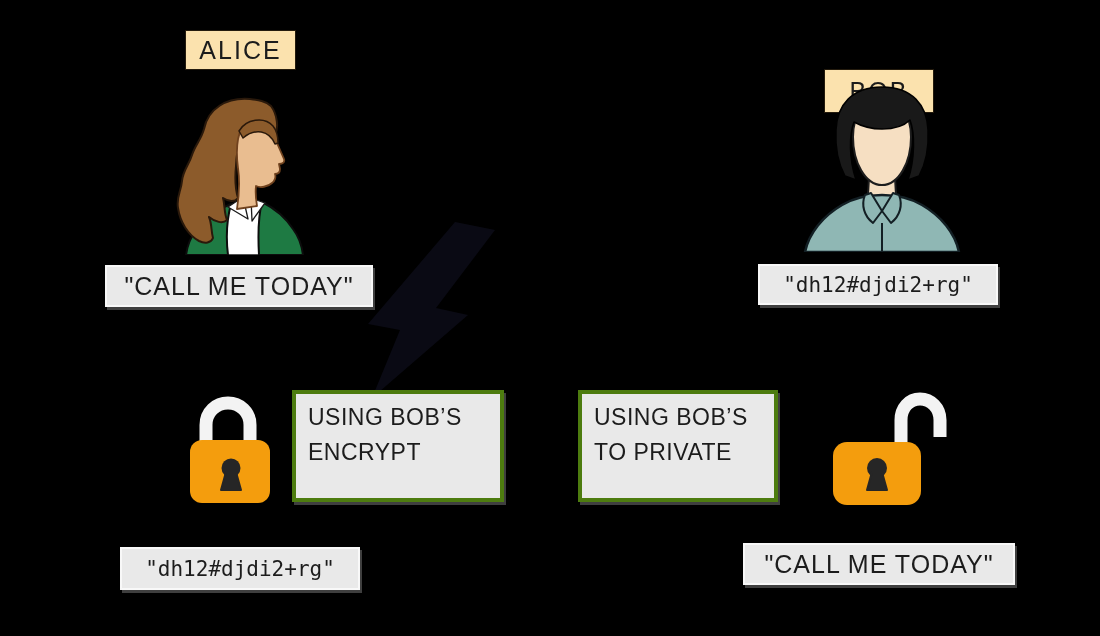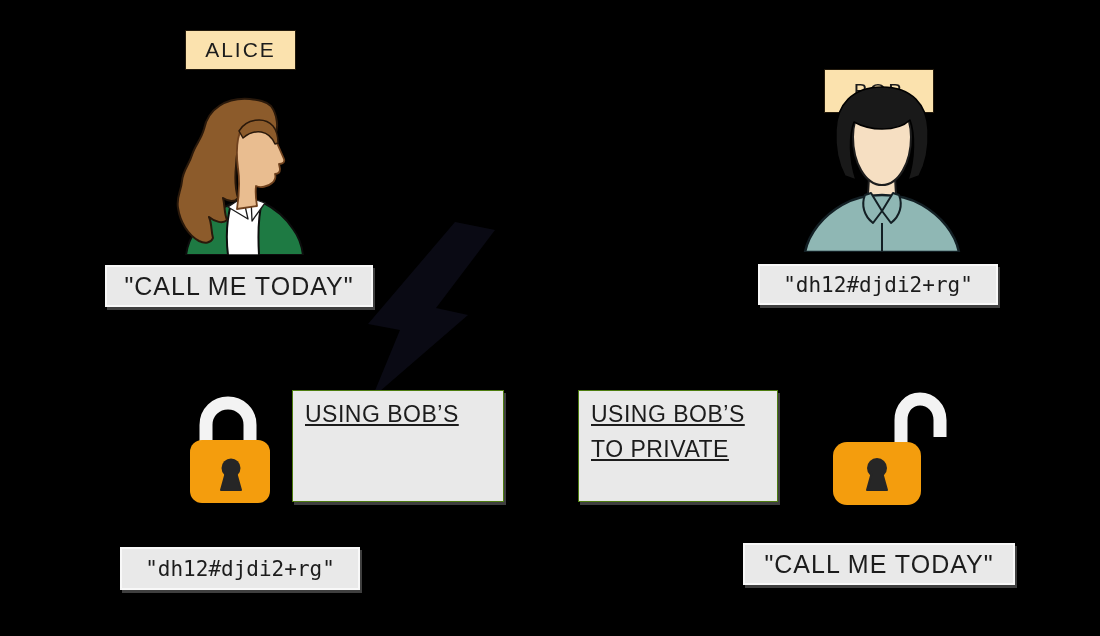--- a/index.html
+++ b/index.html
@@ -5,34 +5,33 @@
   html,body{margin:0;padding:0;background:#000;}
   *{box-sizing:border-box;}
   #stage{
     position:relative;width:1100px;height:636px;background:#000000;
     overflow:hidden;font-family:"Liberation Sans", sans-serif;
   }
   .abs{position:absolute;}
   .label-cream{
     background:#FBE2AE;border:1px solid #241b0d;color:#1C1C1C;
     display:flex;align-items:center;justify-content:center;
-    font-size:21px;letter-spacing:2px;font-weight:400;
+    font-size:25px;letter-spacing:2px;font-weight:400;
   }
   .box-gray{
     background:#E9E9E9;border:2px solid #F8F8F8;color:#1C1C1C;
     box-shadow:2px 3px 0 rgba(125,125,125,0.5);
     display:flex;align-items:center;justify-content:center;
   }
   .msg-text{font-size:25px;letter-spacing:1px;font-family:"Liberation Sans",sans-serif;}
   .cipher-text{font-size:21px;letter-spacing:0;font-family:"DejaVu Sans Mono",monospace;}
   .caption-box{
-    background:#E9E9E9;border:1px solid #4d7c0f;color:#1C1C1C;
+    background:#E9E9E9;border:4px solid #4d7c0f;color:#1C1C1C;
     box-shadow:2px 3px 0 rgba(125,125,125,0.5);
     padding:6px 6px 0 12px;
-    text-decoration:underline;
   }
   .caption-line{font-size:23px;line-height:35px;letter-spacing:0.5px;white-space:nowrap;}
   svg{display:block;}
 </style>
 </head>
 <body>
 
 <div id="stage">
 
   <svg class="abs" style="left:360px;top:218px;" width="140" height="185" viewBox="0 0 140 185">
@@ -101,20 +100,21 @@
 
   <svg class="abs" style="left:190px;top:389px;" width="80" height="114" viewBox="0 0 80 114">
     <path d="M16,54 L16,36 C16,23 26,14 38,14 C50,14 60,23 60,36 L60,54" fill="none" stroke="#F3F3F3" stroke-width="13"></path>
     <rect x="0" y="51" width="80" height="63" rx="12" fill="#F49D0D"></rect>
     <circle cx="41" cy="79" r="9.5" fill="#262626"></circle>
     <path d="M36,83 L46,83 L51,101 L31,101 Z" fill="#262626" stroke="#262626" stroke-width="2" stroke-linejoin="round"></path>
   </svg>
 
   <div class="abs caption-box" style="left:292px;top:390px;width:212px;height:112px;">
     <div class="caption-line">USING BOB’S</div>
+    <div class="caption-line">ENCRYPT</div>
   </div>
 
   <div class="abs caption-box" style="left:578px;top:390px;width:200px;height:112px;">
     <div class="caption-line">USING BOB’S</div>
     <div class="caption-line">TO PRIVATE</div>
   </div>
 
   <svg class="abs" style="left:833px;top:390px;" width="115" height="115" viewBox="0 0 115 115">
     <path d="M68,54 L68,30 C68,18 76,9 87,9 C98,9 107,18 107,30 L107,47" fill="none" stroke="#F3F3F3" stroke-width="13"></path>
     <rect x="0" y="52" width="88" height="63" rx="14" fill="#F49D0D"></rect>

